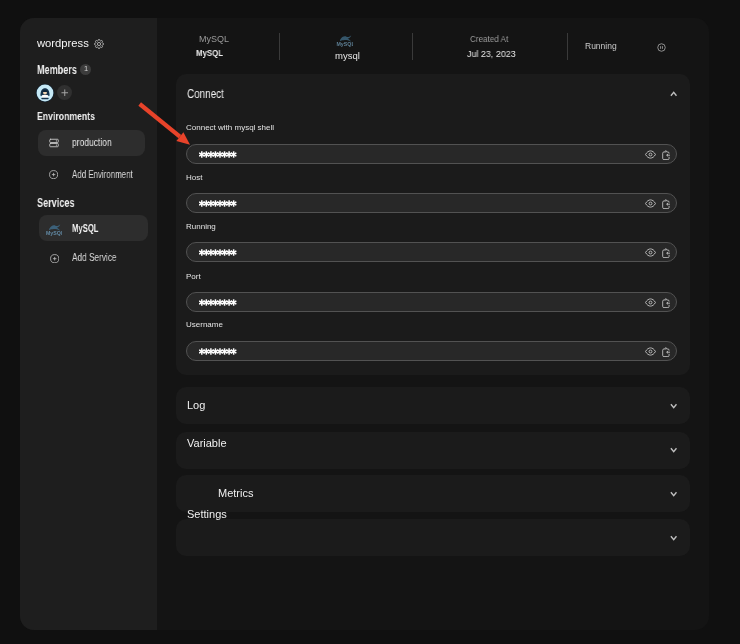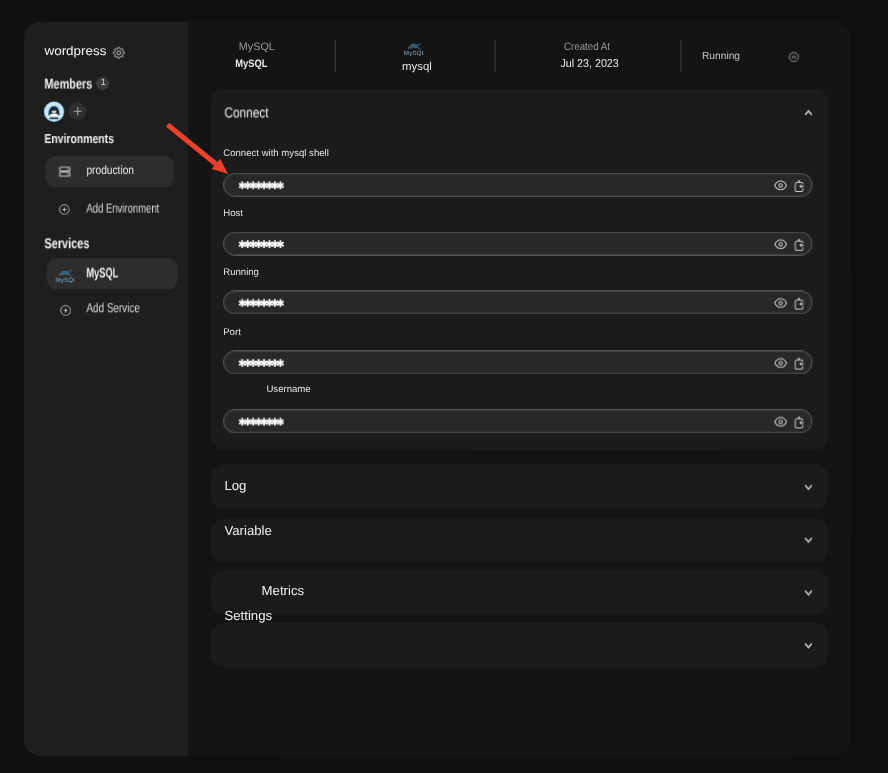--- a/index.html
+++ b/index.html
@@ -318,21 +318,21 @@
     <circle cx="12" cy="10" r="3.2"></circle>
   </svg>
   <svg class="clip" width="9.4" height="10.4" viewBox="0 0 23 26" fill="none" stroke="#cccccc" stroke-width="2.1">
     <path d="M14.5 5h2.5a3 3 0 0 1 3 3v1"></path>
     <path d="M20 17v4a3 3 0 0 1-3 3H7a3 3 0 0 1-3-3V8a3 3 0 0 1 3-3h2.5"></path>
     <circle cx="11.8" cy="3.6" r="1.8"></circle>
     <path d="M22.5 13h-8.5"></path>
       <polyline points="17.5,9.8 14,13 17.5,16.2"></polyline>
   </svg>
 </div>
-<div class="rowlabel" style="top:321.3px;margin-left:36px;">Username</div>
+<div class="rowlabel" style="top:321.3px;">Username</div>
 <div class="pill" style="top:340.8px;">
   <svg class="starsvg" width="38" height="7" viewBox="0 0 38 7" stroke="#ffffff" stroke-width="1.5">
     <g transform="translate(0.0,0)">
         <line x1="2.8" y1="0.3" x2="2.8" y2="6.7"></line>
         <line x1="0.1" y1="1.9" x2="5.5" y2="5.1"></line>
         <line x1="0.1" y1="5.1" x2="5.5" y2="1.9"></line>
       </g>
     <g transform="translate(4.55,0)">
         <line x1="2.8" y1="0.3" x2="2.8" y2="6.7"></line>
         <line x1="0.1" y1="1.9" x2="5.5" y2="5.1"></line>

